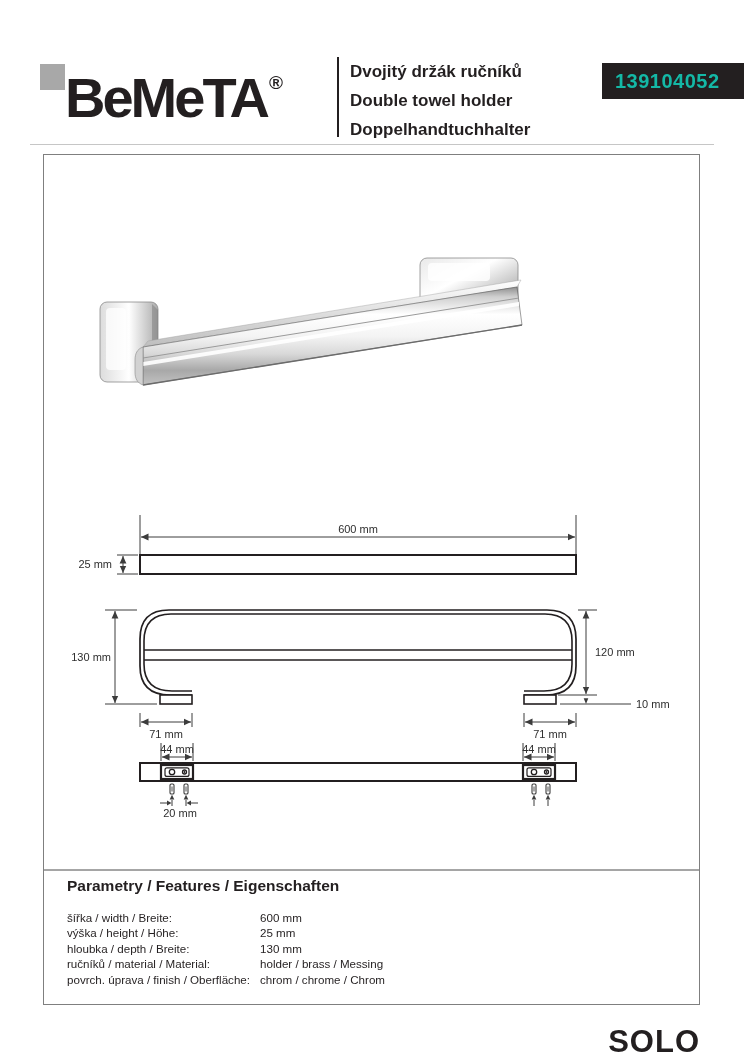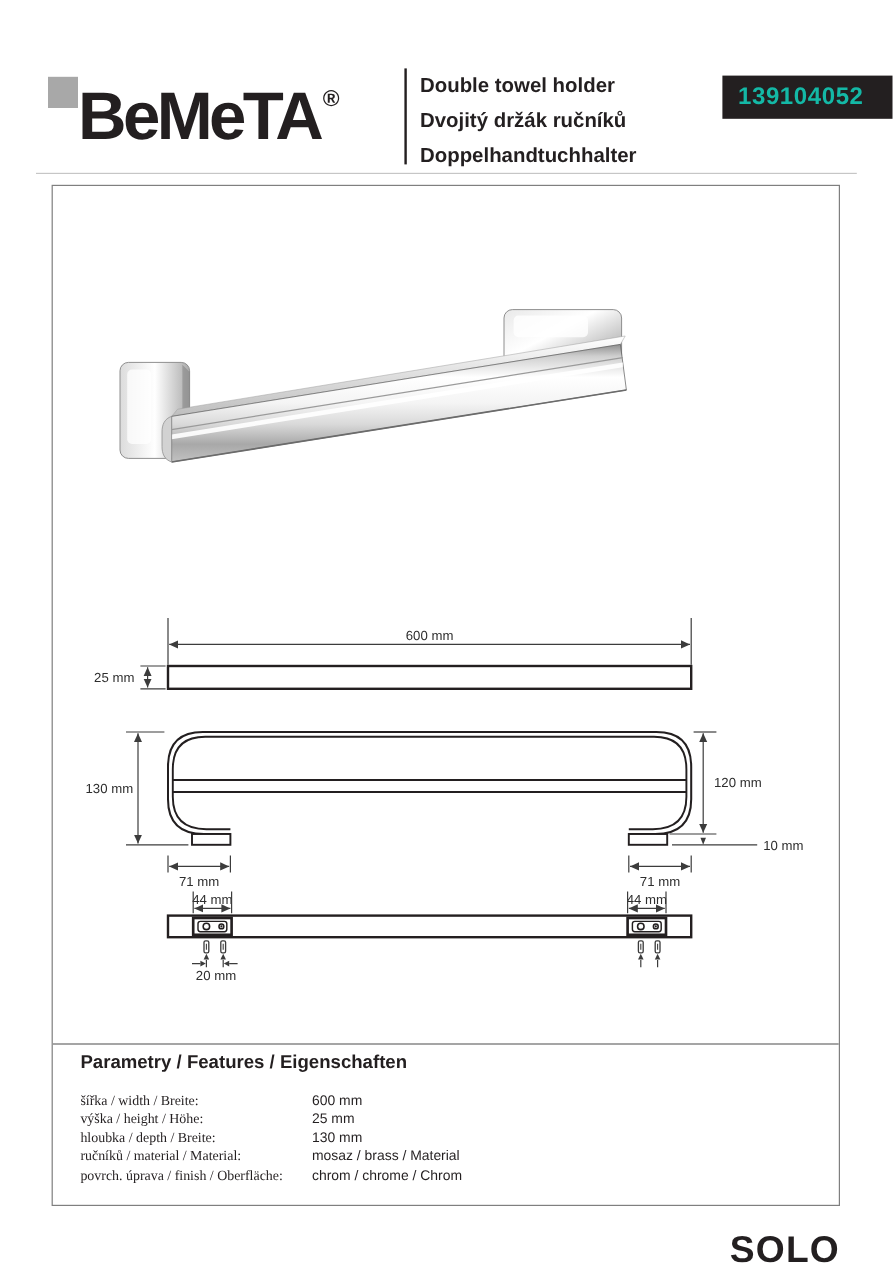--- a/index.html
+++ b/index.html
@@ -21,36 +21,36 @@
   
   .box{left:43px;top:122px;width:655px;height:849px;border:1px solid #7f7f7f;background:#fff;}
 
   .drawings{left:44px;top:123px;}
   svg text{font-family:"Liberation Sans",sans-serif;font-size:11px;fill:#2e2e2e;}
 
   
   .params-title{left:67px;top:845px;font-size:15.5px;font-weight:bold;}
   .params{left:67px;top:878px;width:560px;font-size:11.6px;line-height:15.4px;}
   .prow{display:flex;}
-  .plabel{width:193px;font-family:Liberation Serif, serif;}
+  .plabel{width:193px;}
   .pvalue{flex:1;}
 
   .series{right:44px;top:992px;font-size:31px;font-weight:800;letter-spacing:1px;color:#231f20;}
 </style>
 </head>
 <body>
 
 <div class="page">
 
   <div class="abs logo-square"></div>
   <div class="abs brand"><span>BeMeTA</span><span class="reg">®</span></div>
   <div class="abs hdr-divider"></div>
   <div class="abs titles">
+    <div>Dvojitý držák ručníků</div>
     <div>Double towel holder</div>
-    <div>Dvojitý držák ručníků</div>
     <div>Doppelhandtuchhalter</div>
   </div>
   <div class="abs badge">
     <span>139104052</span>
   </div>
   <div class="abs hdr-rule"></div>
 
   <div class="abs box"></div>
 
   <svg class="abs" style="left:92px;top:218px;" width="440" height="148" viewBox="0 0 440 148">
@@ -222,21 +222,21 @@
     <div class="prow">
       <div class="plabel">výška / height / Höhe:</div>
       <div class="pvalue">25 mm</div>
     </div>
     <div class="prow">
       <div class="plabel">hloubka / depth / Breite:</div>
       <div class="pvalue">130 mm</div>
     </div>
     <div class="prow">
       <div class="plabel">ručníků / material / Material:</div>
-      <div class="pvalue">mosaz / brass / Material</div>
+      <div class="pvalue">holder / brass / Messing</div>
     </div>
     <div class="prow">
       <div class="plabel">povrch. úprava / finish / Oberfläche:</div>
       <div class="pvalue">chrom / chrome / Chrom</div>
     </div>
   </div>
 
   <div class="abs series">SOLO</div>
 
 </div>

